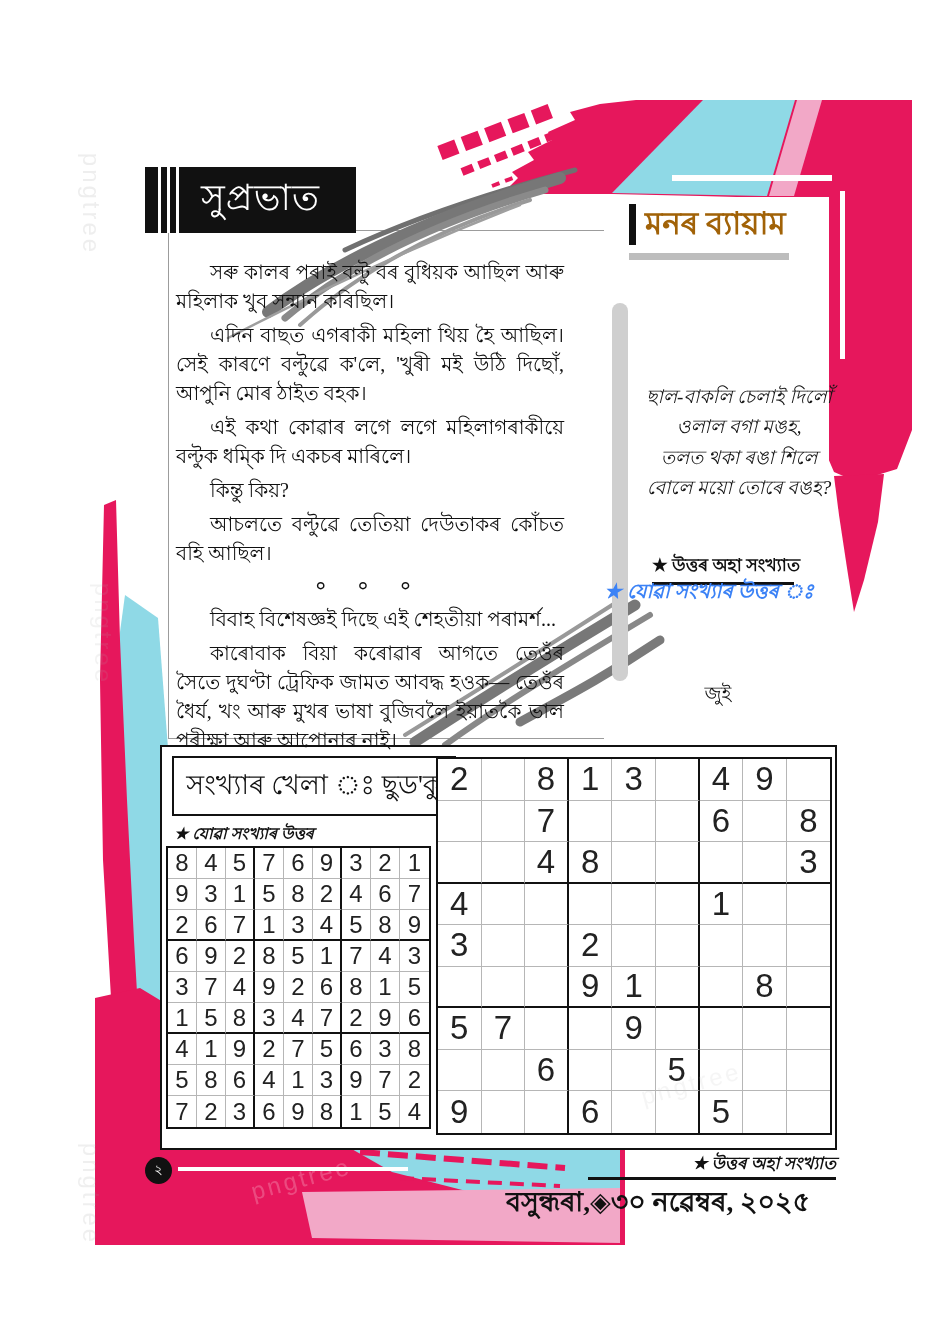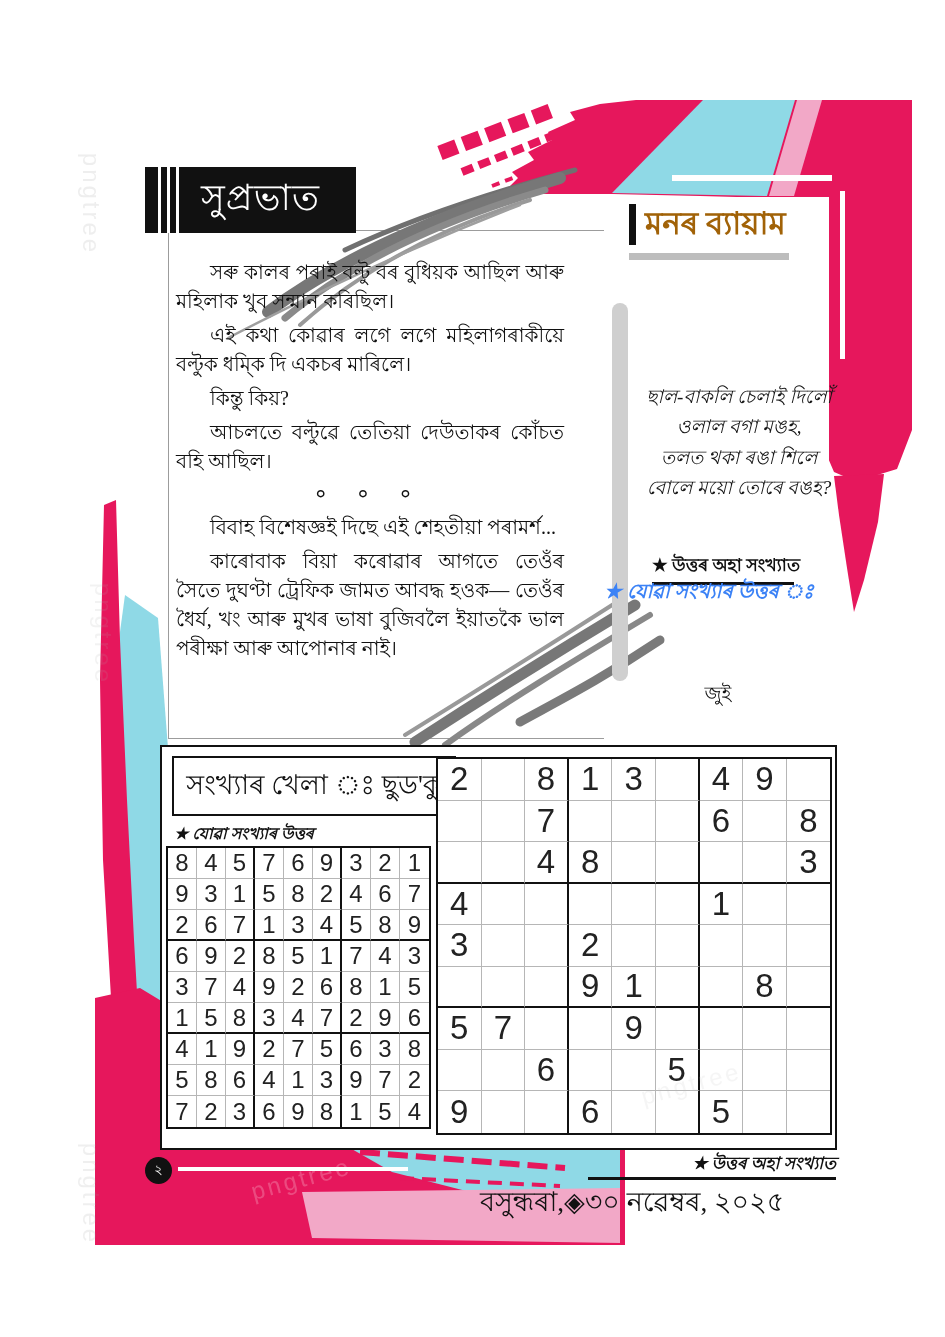--- a/index.html
+++ b/index.html
@@ -39,21 +39,21 @@
   .cell{display:flex;align-items:center;justify-content:center;
         border-right:1px solid #b6b6b6;border-bottom:1px solid #b6b6b6;
         font-family:"Liberation Sans","DejaVu Sans",sans-serif;color:#222;}
   .cell:nth-child(9n){border-right:none;}
   .cell:nth-child(n+73){border-bottom:none;}
   .cell.br{border-right:2.5px solid #111;}
   .cell.bb{border-bottom:2.5px solid #111;}
   
   .footer-note{left:600px;top:1150px;width:236px;text-align:right;font-size:17px;font-style:italic;font-weight:700;z-index:5;color:#111;}
   .footer-line{left:588px;top:1177px;width:248px;height:2.5px;background:#111;z-index:5;}
-  .footer-pub{left:480px;top:1181px;width:356px;text-align:left;font-size:27px;font-weight:400;z-index:5;color:#111;}
+  .footer-pub{left:480px;top:1181px;width:356px;text-align:center;font-size:27px;font-weight:700;z-index:5;color:#111;}
   .page-badge{left:145px;top:1157px;width:27px;height:27px;border-radius:50%;background:#111;color:#fff;
       display:flex;align-items:center;justify-content:center;font-size:13px;z-index:5;}
   .badge-line{left:178px;top:1167px;width:230px;height:4px;background:#fff;z-index:5;}
   
   .wm{position:absolute;font-family:"Liberation Sans","DejaVu Sans",sans-serif;font-size:24px;letter-spacing:3px;
       z-index:7;pointer-events:none;}
 </style>
 </head>
 <body>
 
@@ -104,20 +104,21 @@
   </svg>
 
   <div class="abs masthead">
     <div class="masthead-stripes"></div>
     <div class="masthead-title">সুপ্ৰভাত</div>
   </div>
 
   <div class="abs story-text">
     <div id="story-top">
         <p>সৰু কালৰ পৰাই বল্টু বৰ বুধিয়ক আছিল আৰু মহিলাক খুব সন্মান কৰিছিল।</p>
+        <p>এদিন বাছত এগৰাকী মহিলা থিয় হৈ আছিল। সেই কাৰণে বল্টুৱে ক'লে, 'খুৰী মই উঠি দিছোঁ, আপুনি মোৰ ঠাইত বহক।</p>
         <p>এই কথা কোৱাৰ লগে লগে মহিলাগৰাকীয়ে বল্টুক ধম্কি দি একচৰ মাৰিলে।</p>
         <p>কিন্তু কিয়?</p>
         <p>আচলতে বল্টুৱে তেতিয়া দেউতাকৰ কোঁচত বহি আছিল।</p>
       </div>
     <div class="story-sep">০ ০ ০</div>
     <div id="story-bottom">
         <p>বিবাহ বিশেষজ্ঞই দিছে এই শেহতীয়া পৰামৰ্শ...</p>
         <p>কাৰোবাক বিয়া কৰোৱাৰ আগতে তেওঁৰ সৈতে দুঘণ্টা ট্ৰেফিক জামত আবদ্ধ হওক— তেওঁৰ ধৈৰ্য, খং আৰু মুখৰ ভাষা বুজিবলৈ ইয়াতকৈ ভাল পৰীক্ষা আৰু আপোনাৰ নাই।</p>
       </div>
   </div>

